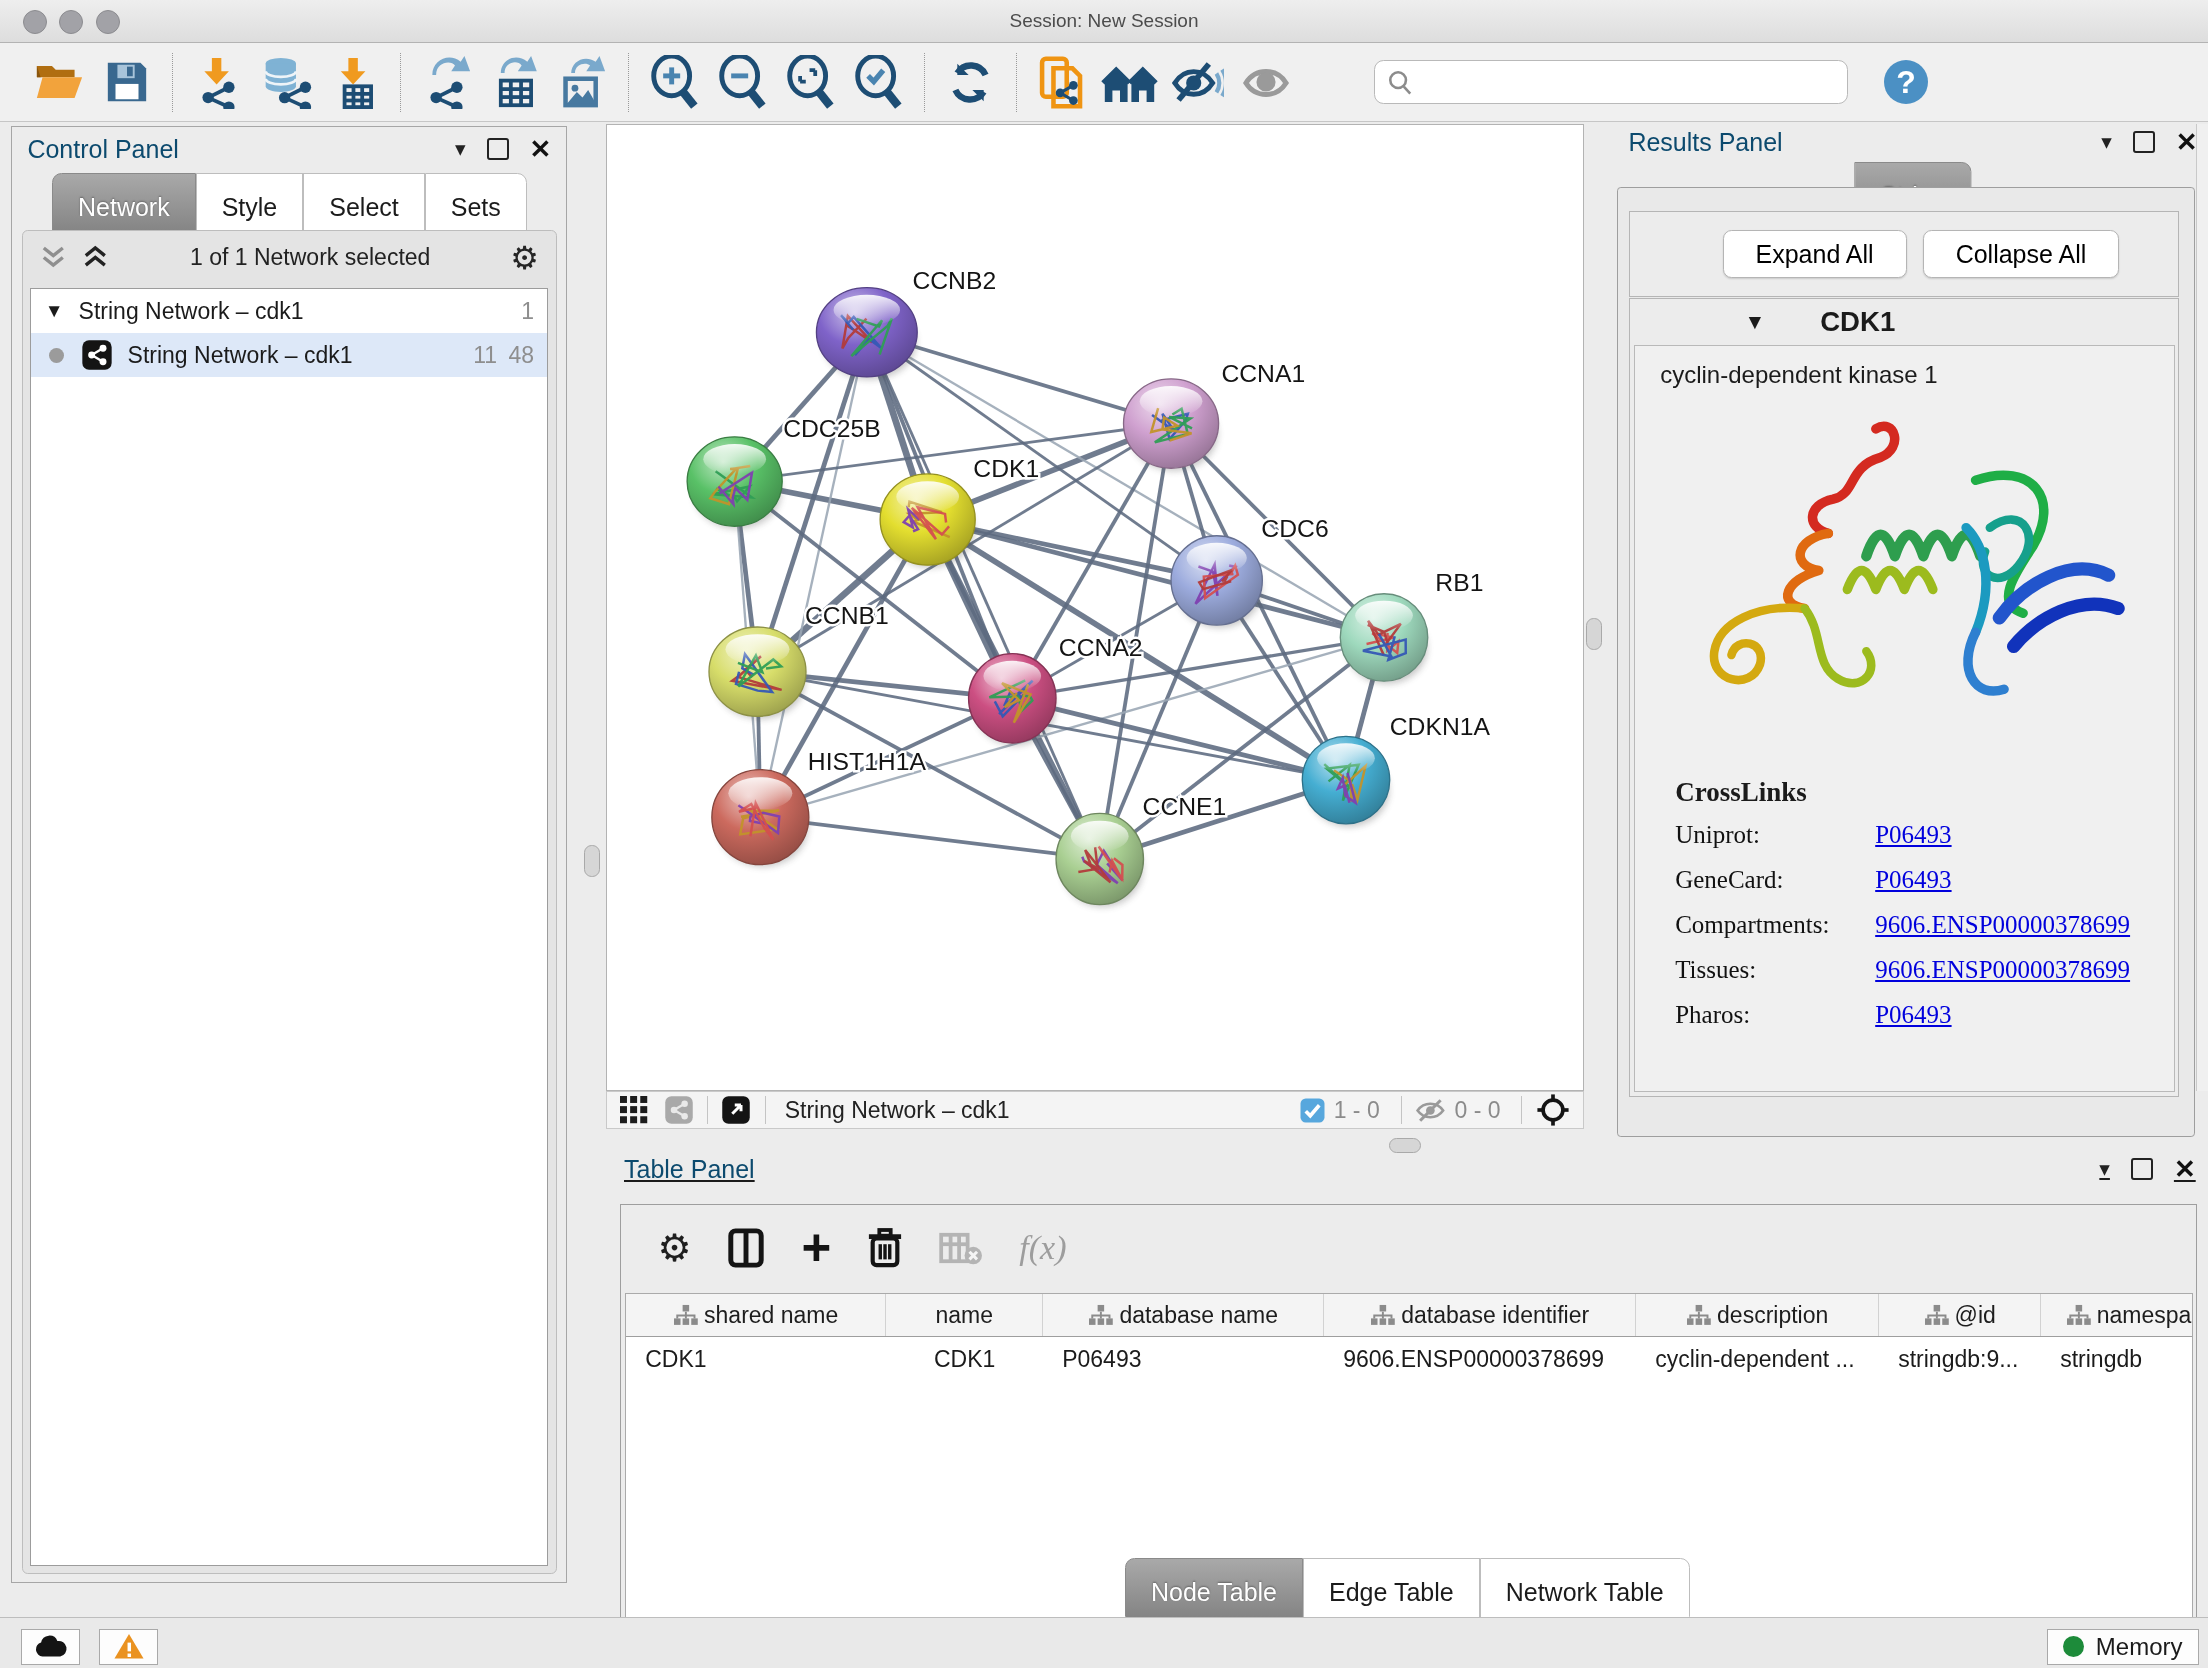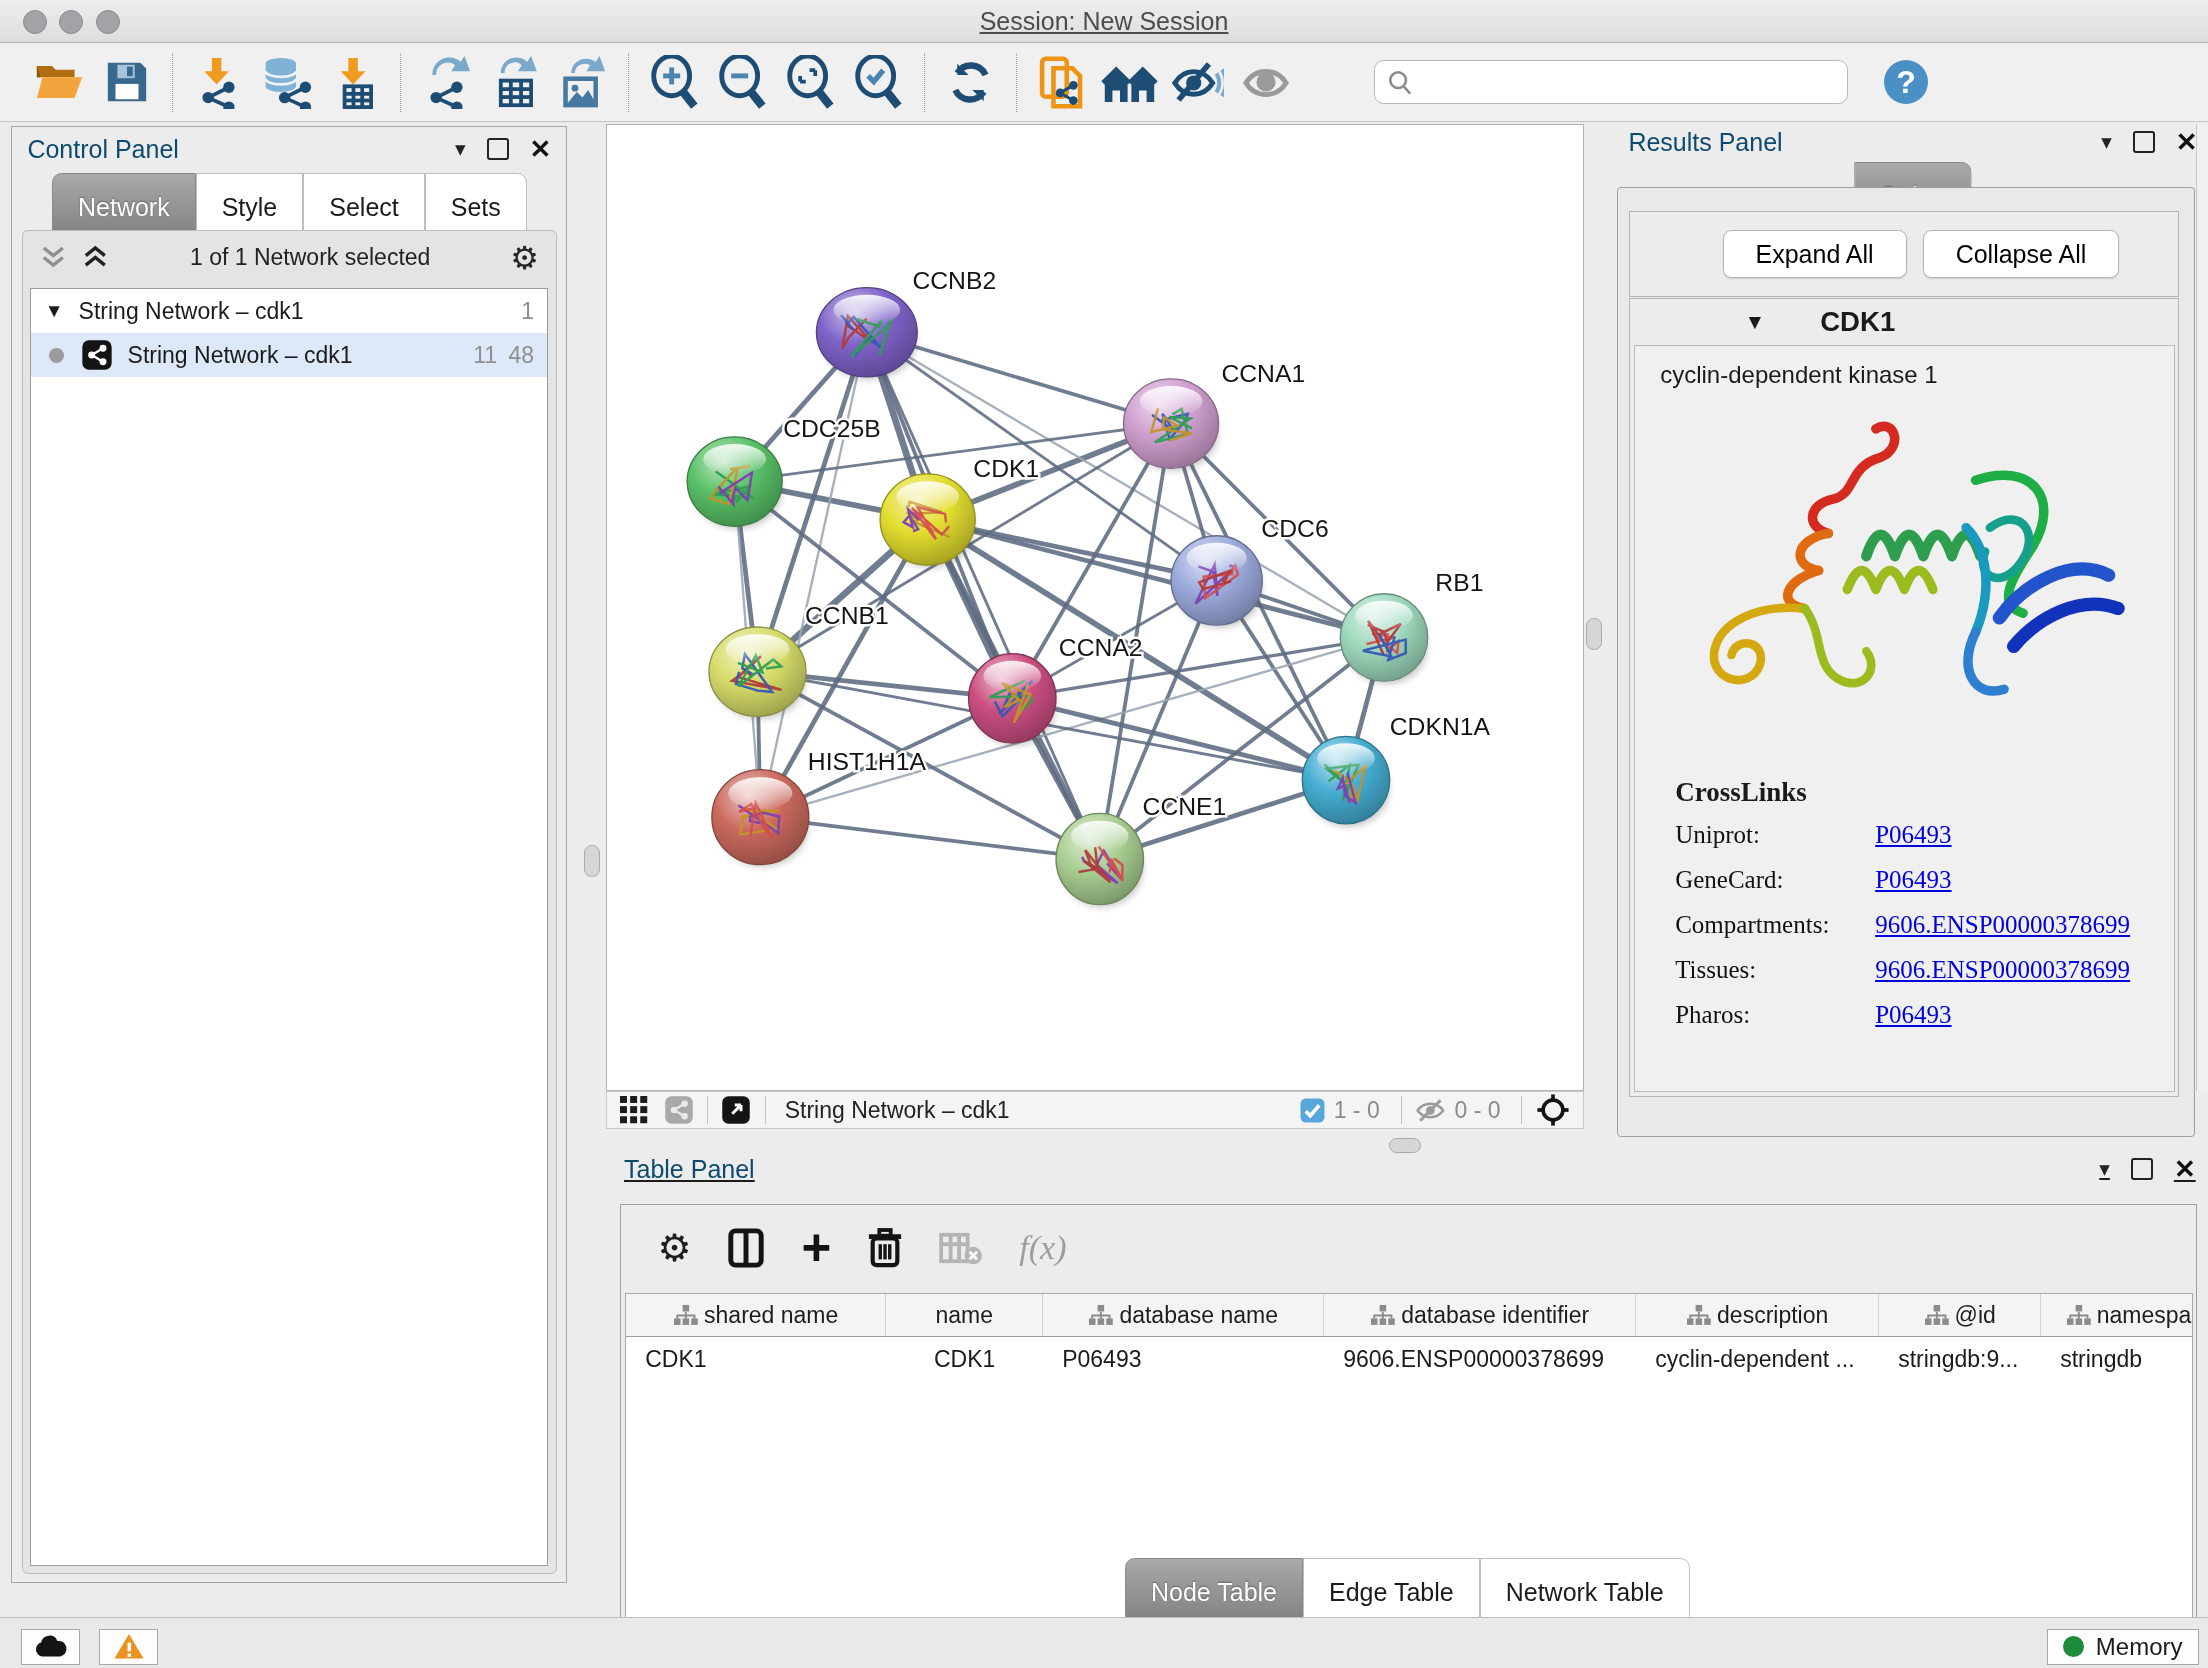--- a/index.html
+++ b/index.html
@@ -3,21 +3,21 @@
 <meta charset="utf-8">
 <style>
   html,body{margin:0;padding:0;background:#cfcfcf;}
   #app{position:relative;width:2208px;height:1668px;background:#ececec;overflow:hidden;
        font-family:"Liberation Sans",sans-serif;color:#1b1b1b;}
   
   .titlebar{position:absolute;left:0;top:0;width:100%;height:42px;
             background:linear-gradient(#eeeeee,#dddddd);border-bottom:1px solid #b3b3b3;}
   .traffic{position:absolute;left:23px;top:9.5px;display:flex;gap:12.4px;}
   .traffic .light{width:22px;height:22px;border-radius:50%;background:#a2a2a7;border:1px solid #8c8c90;}
-  .wintitle{text-align:center;line-height:42px;font-size:25px;color:#4c4c4c;text-decoration:underline;}
+  .wintitle{text-align:center;line-height:42px;font-size:19px;color:#4c4c4c;}
   
   .toolbar{position:absolute;left:0;top:43px;width:100%;height:79px;background:#f0f0f0;
            border-bottom:1px solid #c6c6c6;display:flex;align-items:center;padding-left:25px;box-sizing:border-box;}
   .tbtn{width:68px;height:63px;display:flex;align-items:center;justify-content:center;flex:0 0 auto;}
   .tsep{height:59px;border-left:1.9px dotted #999;margin:0 11.4px;flex:0 0 auto;}
   .searchwrap{margin-left:74px;width:474px;height:44px;background:#fff;border:1.9px solid #b9b9b9;
               border-radius:9.5px;display:flex;align-items:center;padding:0 11.4px;box-sizing:border-box;}
   .searchwrap svg{flex:0 0 auto;}
   .searchwrap input{border:none;outline:none;flex:1;font-size:23px;margin-left:9.5px;font-family:inherit;background:transparent;}
   .helpbtn{margin-left:36px;width:44px;height:44px;border-radius:50%;background:#4b90c4;color:#fff;

